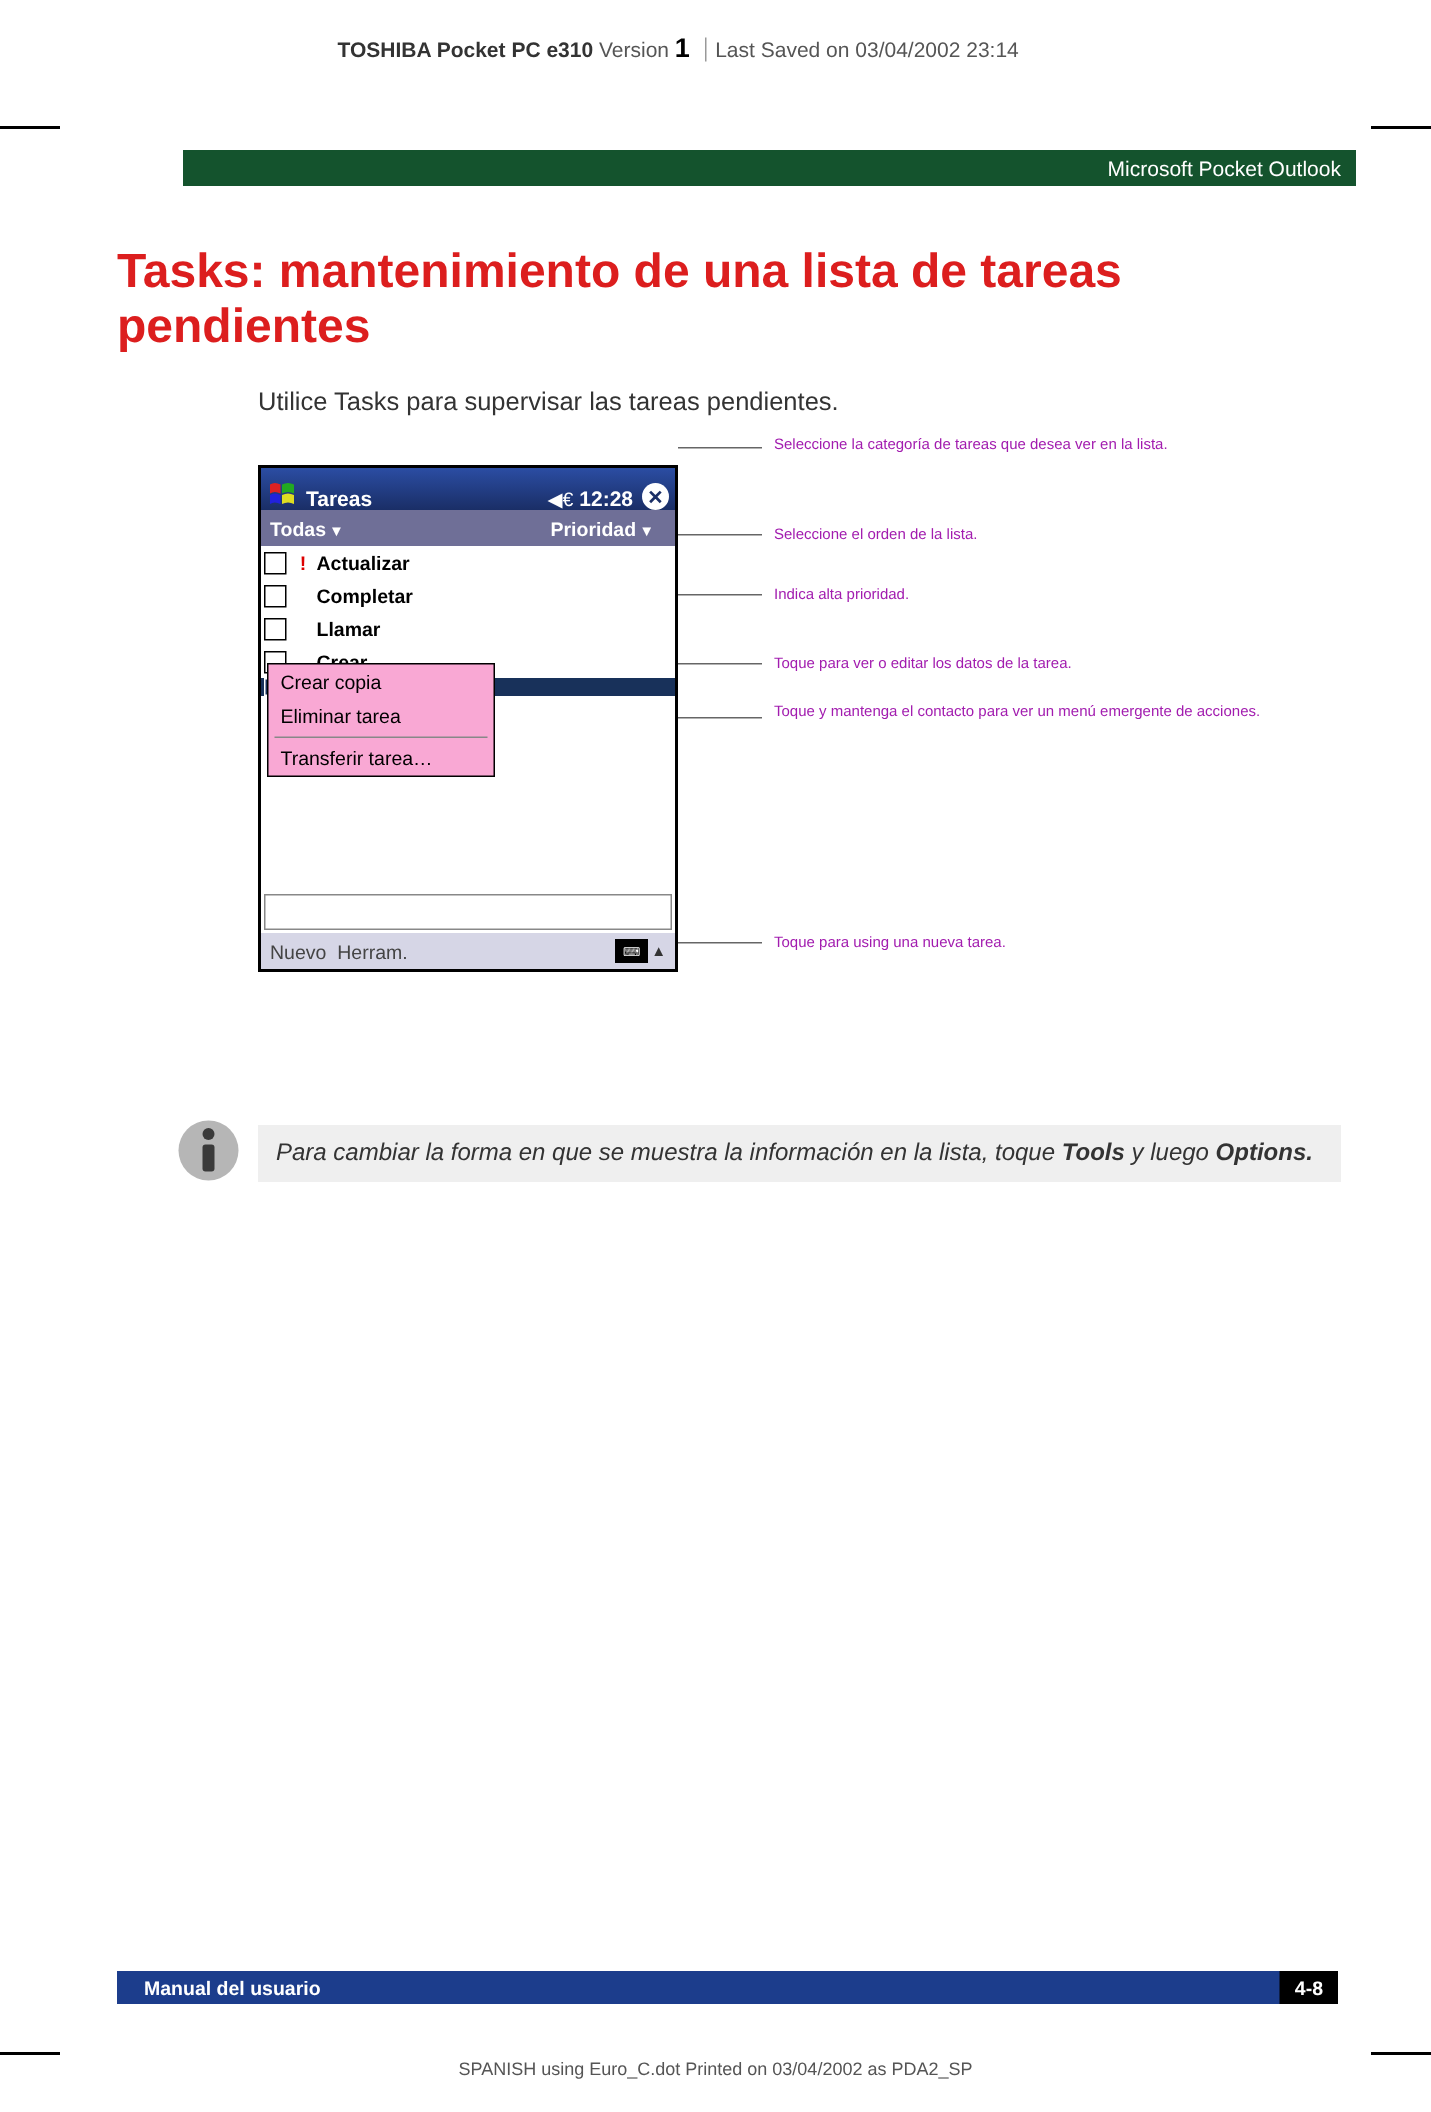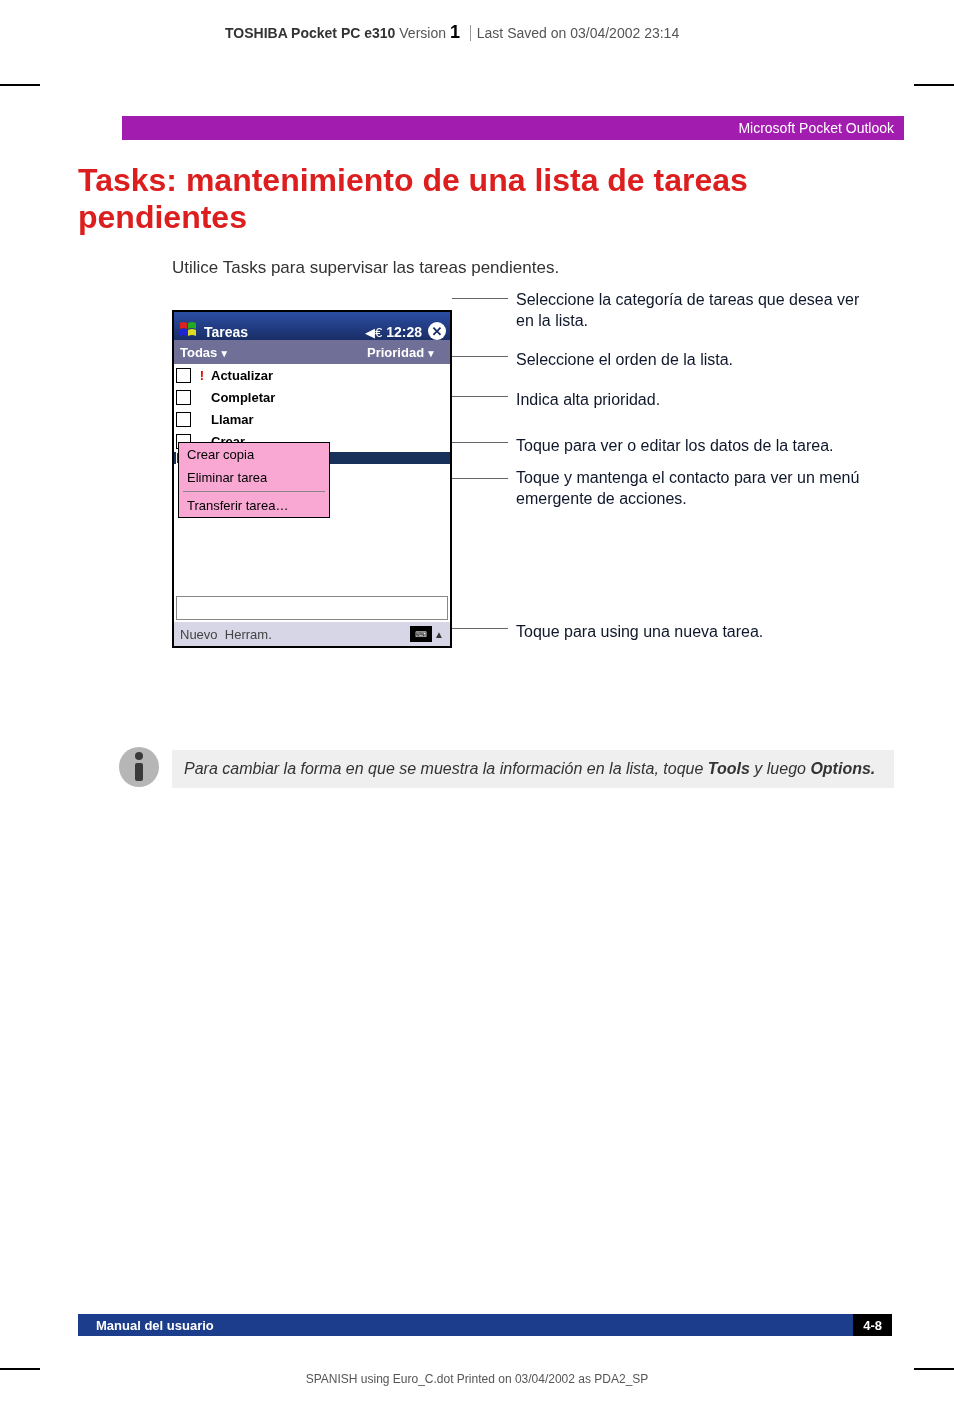--- a/index.html
+++ b/index.html
@@ -6,21 +6,21 @@
   .page{width:954px;height:1408px;position:relative;margin:0 auto;background:#fff}
   .crop-tl,.crop-tr,.crop-bl,.crop-br{position:absolute;width:40px;height:2px;background:#000}
   .crop-tl{top:84px;left:0}
   .crop-tr{top:84px;right:0}
   .crop-bl{bottom:38px;left:0}
   .crop-br{bottom:38px;right:0}
   .header{position:absolute;top:22px;left:225px;font-size:14px;color:#333}
   .header .bold{font-weight:bold}
   .header .ver{font-size:18px;font-weight:bold;color:#000}
   .header .light{color:#555}
-  .section-bar{position:absolute;top:116px;left:122px;right:50px;height:24px;background:#a21caf;color:#fff;text-align:right;padding-right:10px;font-size:14px;line-height:24px}
+  .section-bar{position:absolute;top:100px;left:122px;right:50px;height:24px;background:#14532d;color:#fff;text-align:right;padding-right:10px;font-size:14px;line-height:24px}
   .title{position:absolute;top:162px;left:78px;right:60px;color:#dc1e1e;font-size:32px;font-weight:bold;font-family:Arial,Helvetica,sans-serif;line-height:1.15}
   .intro{position:absolute;top:258px;left:172px;font-size:17px;color:#333}
   .figure{position:absolute;top:290px;left:172px;width:720px;height:440px}
   .pda{position:absolute;top:20px;left:0;width:280px;border:2px solid #000;box-sizing:border-box}
   .titlebar{height:28px;background:linear-gradient(to bottom,#2b4da3,#1a2e66);color:#fff;display:flex;align-items:flex-end;font-size:14px}
   .winflag{width:20px;height:20px;margin:0 4px;position:relative}
   .winflag svg{width:20px;height:20px}
   .tb-title{font-weight:bold;flex:1;padding-left:2px}
   .vol-icon{font-size:13px;margin-right:4px}
   .tb-time{font-weight:bold;margin-right:6px}
@@ -37,21 +37,21 @@
   .task-row.sel .cb{border-color:#fff}
   .ctx-menu{position:absolute;top:130px;left:4px;width:150px;background:#f9a8d4;border:1px solid #000;z-index:5}
   .ctx-item{font-size:13px;padding:4px 8px;color:#000}
   .ctx-sep{height:1px;background:#888;margin:2px 4px}
   .pda-spacer{height:130px;background:#fff}
   .newbar{height:22px;background:#fff;border:1px solid #888;margin:2px}
   .bottombar{height:24px;background:#d6d6e6;display:flex;align-items:center;font-size:13px;color:#444;padding:0 6px}
   .bottombar .spacer{flex:1}
   .kbd-icon{width:22px;height:16px;background:#000;color:#fff;display:inline-flex;align-items:center;justify-content:center;font-size:8px;margin-right:2px}
   .arrow-up{font-size:10px;color:#333}
-  .callout{position:absolute;font-size:16px;color:#0f172a;line-height:1.3;width:350px}
+  .callout{position:absolute;font-size:10px;color:#a21caf;line-height:1.3;width:350px}
   .c1{top:0;left:344px}
   .c2{top:60px;left:344px}
   .c3{top:100px;left:344px}
   .c4{top:146px;left:344px}
   .c5{top:178px;left:344px}
   .c6{top:332px;left:344px}
   .lead{position:absolute;background:#666;height:1px}
   .l1{top:8px;left:280px;width:56px}
   .l2{top:66px;left:280px;width:56px}
   .l3{top:106px;left:280px;width:56px}

